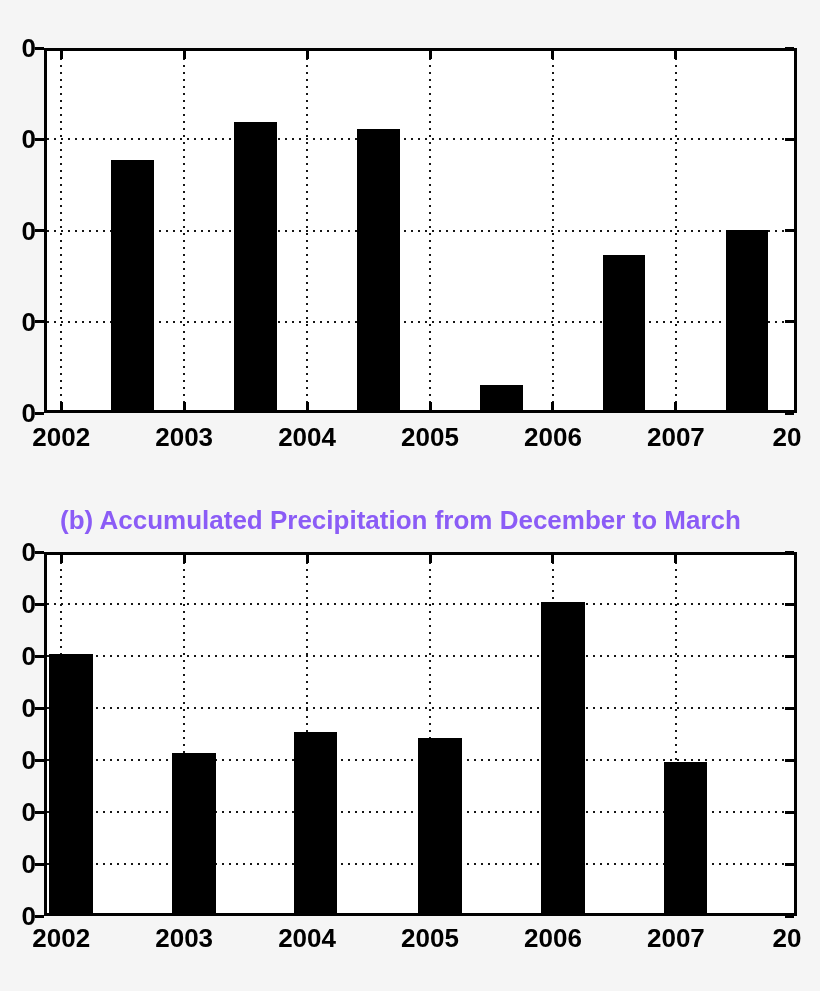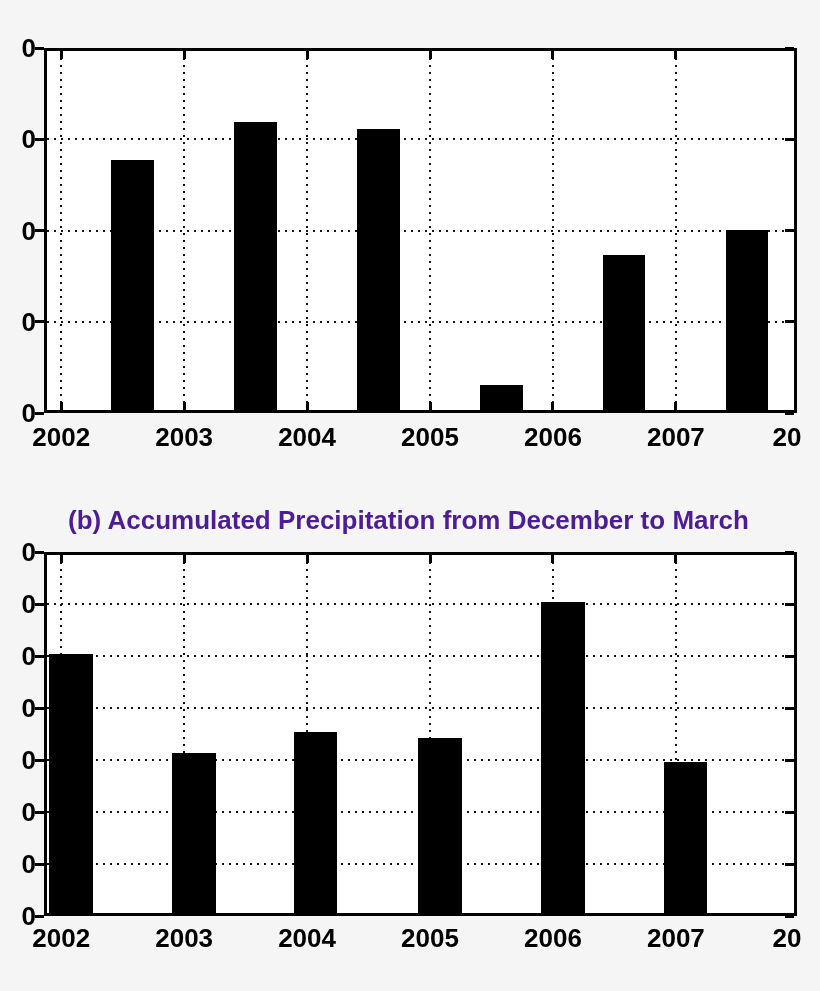--- a/index.html
+++ b/index.html
@@ -29,22 +29,22 @@
   .bar{position:absolute;background:#000;}
   .x-tick-label{
     position:absolute;width:120px;text-align:center;
     font-size:26px;font-weight:700;color:#000;line-height:30px;white-space:nowrap;
   }
   .y-tick-label{
     position:absolute;left:0;width:36px;text-align:right;
     font-size:26px;font-weight:700;color:#000;line-height:30px;
   }
   .chart-title{
-    position:absolute;left:32px;width:753px;top:505px;
-    text-align:center;font-size:26px;font-weight:700;color:#4c1d95;
+    position:absolute;left:60px;width:753px;top:505px;
+    text-align:left;font-size:26px;font-weight:700;color:#8b5cf6;
     line-height:30px;white-space:nowrap;
   }
 </style>
 </head>
 <body>
 
 <div id="fig">
   <div class="chart-title">(b) Accumulated Precipitation from December to March</div>
 <div class="plot-area" style="left: 44px; top: 48px; width: 753px; height: 365px;"></div>
     <div class="gridline-v" style="left: 60.2114px; top: 51px; height: 359px;"></div>

